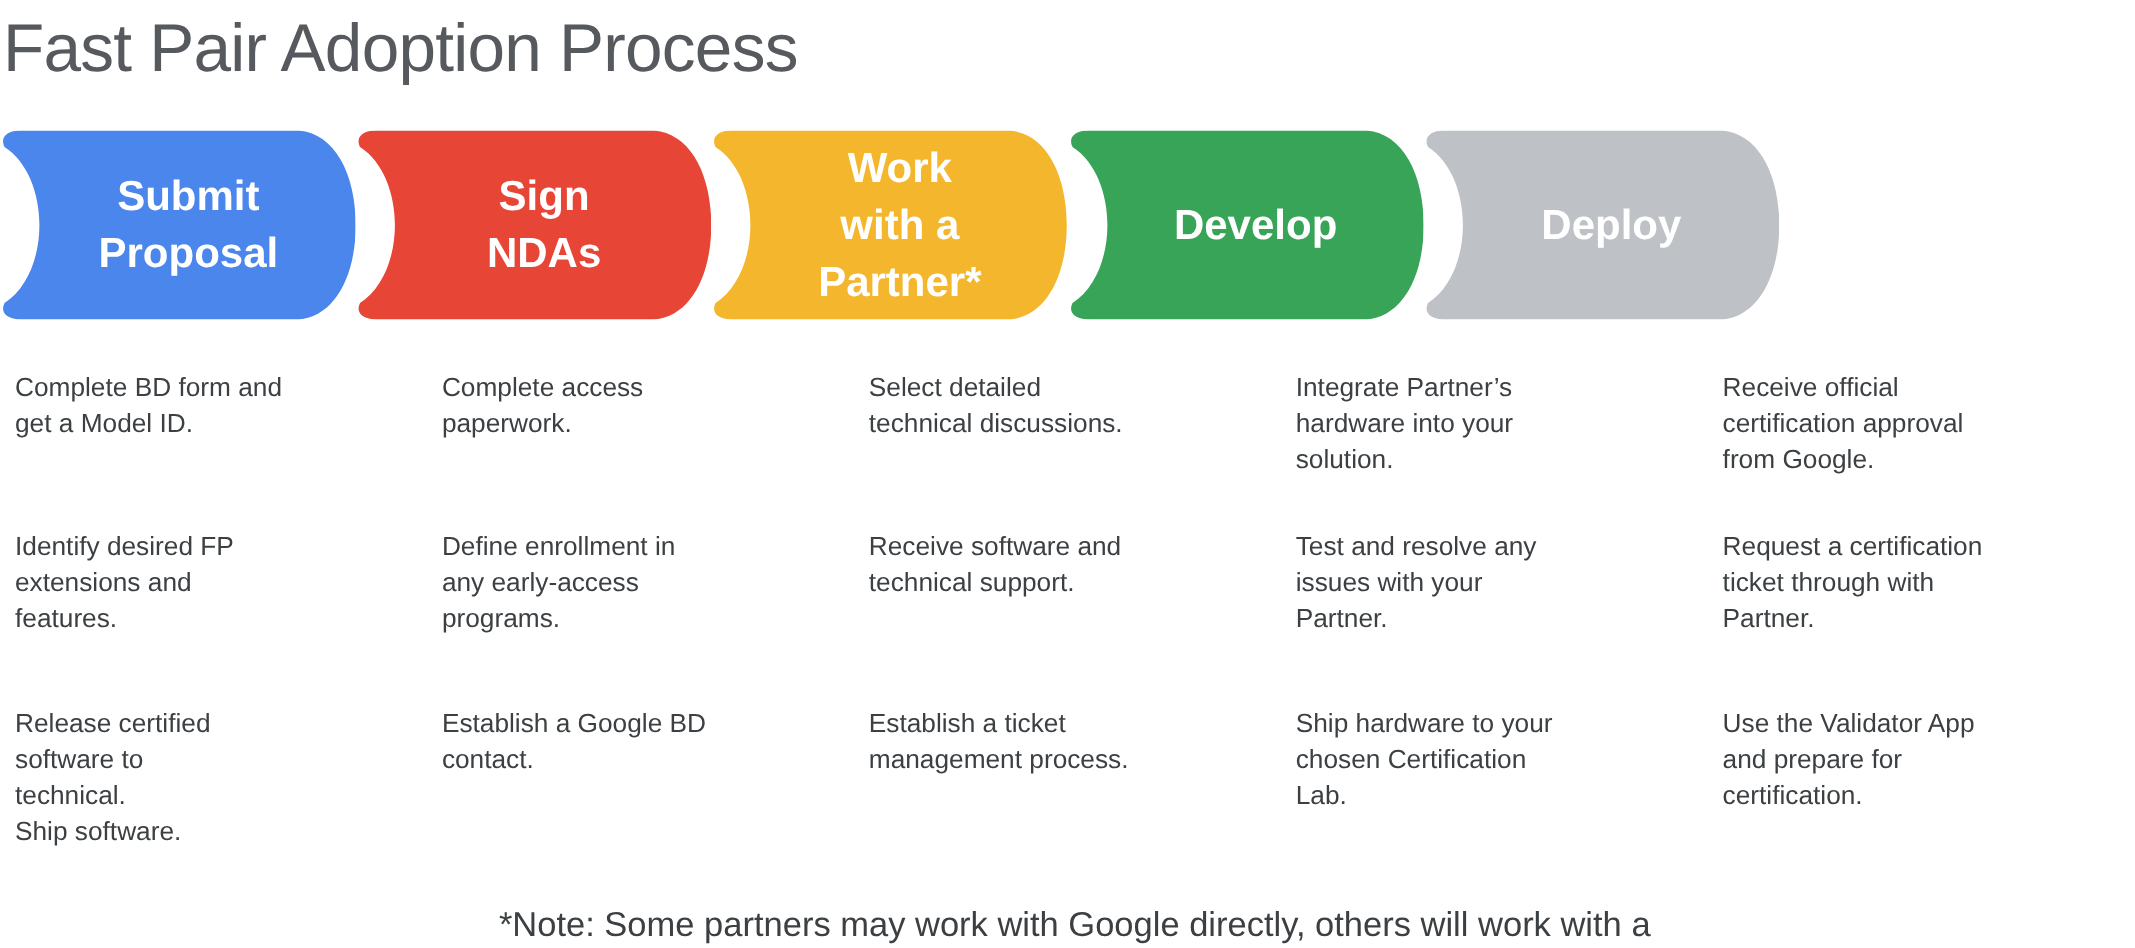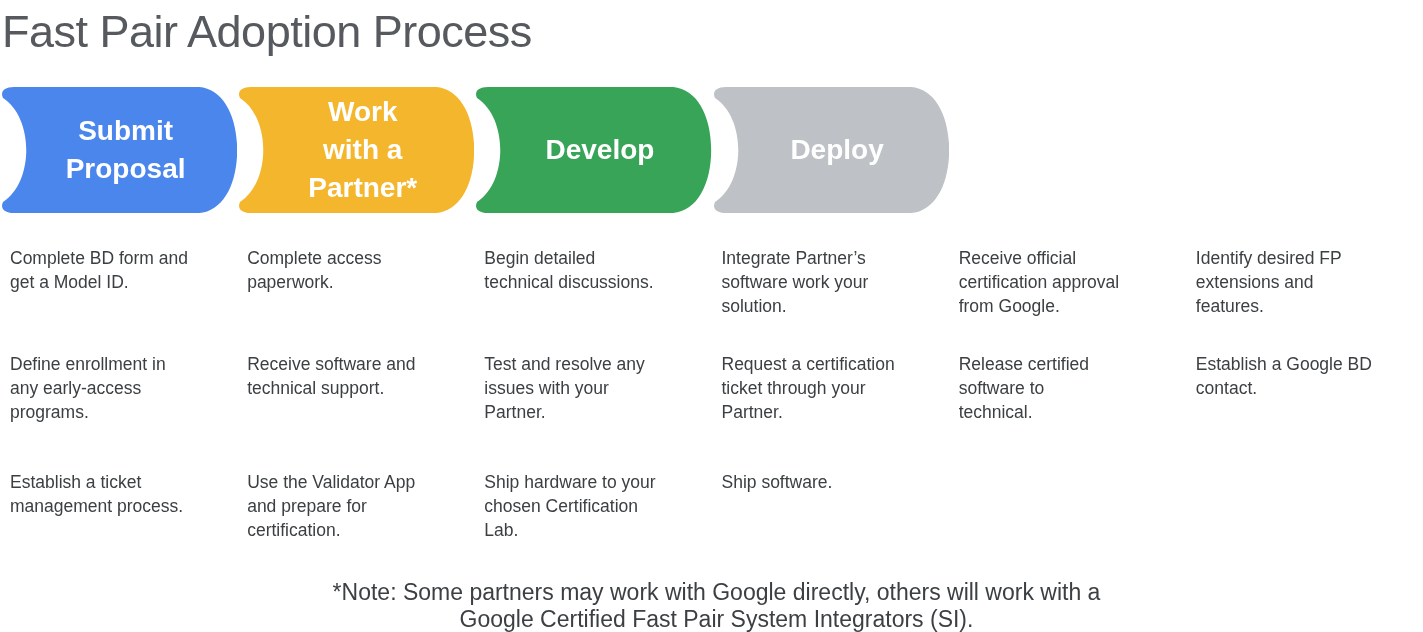--- a/index.html
+++ b/index.html
@@ -48,21 +48,21 @@
     font-size: 28px;
     font-weight: 700;
     line-height: 38px;
     padding-left: 14px;
   }
 
   
   .desc-grid {
     margin-top: 33px;
     display: grid;
-    grid-template-columns: repeat(6, 1fr);
+    grid-template-columns: repeat(5, 1fr);
     grid-template-rows: 106px 118px auto;
   }
   .desc-cell {
     padding: 0 24px 0 10px;
     font-size: 17.5px;
     line-height: 24px;
     color: #3c4043;
     white-space: pre-line;
   }
 
@@ -85,20 +85,27 @@
   <div class="stage-band">
 
     <div class="stage">
       <svg viewBox="0 0 237 126" preserveAspectRatio="none">
         <path d="M 14 0 L 199 0 C 223 2 237 29 237 63 C 237 97 223 124 199 126 L 14 126 C 4 126 0 121 3 115 C 34 95 34 31 3 11 C 0 5 4 0 14 0 Z" fill="#4a86ec"></path>
       </svg>
       <div class="stage-label">Submit
 Proposal</div>
     </div>
 
+    <div class="stage">
+      <svg viewBox="0 0 237 126" preserveAspectRatio="none">
+        <path d="M 14 0 L 199 0 C 223 2 237 29 237 63 C 237 97 223 124 199 126 L 14 126 C 4 126 0 121 3 115 C 34 95 34 31 3 11 C 0 5 4 0 14 0 Z" fill="#e74536"></path>
+      </svg>
+      <div class="stage-label">Sign
+NDAs</div>
+    </div>
 
     <div class="stage">
       <svg viewBox="0 0 237 126" preserveAspectRatio="none">
         <path d="M 14 0 L 199 0 C 223 2 237 29 237 63 C 237 97 223 124 199 126 L 14 126 C 4 126 0 121 3 115 C 34 95 34 31 3 11 C 0 5 4 0 14 0 Z" fill="#f4b62c"></path>
       </svg>
       <div class="stage-label">Work
 with a
 Partner*</div>
     </div>
 
@@ -118,56 +125,56 @@
     </div>
 
   </div>
 
   <div class="desc-grid">
 
     <div class="desc-cell">Complete BD form and
 get a Model ID.</div>
     <div class="desc-cell">Complete access
 paperwork.</div>
-    <div class="desc-cell">Begin detailed
+    <div class="desc-cell">Select detailed
 technical discussions.</div>
     <div class="desc-cell">Integrate Partner’s
-software work your
+hardware into your
 solution.</div>
     <div class="desc-cell">Receive official
 certification approval
 from Google.</div>
 
     <div class="desc-cell">Identify desired FP
 extensions and
 features.</div>
     <div class="desc-cell">Define enrollment in
 any early-access
 programs.</div>
     <div class="desc-cell">Receive software and
 technical support.</div>
     <div class="desc-cell">Test and resolve any
 issues with your
 Partner.</div>
     <div class="desc-cell">Request a certification
-ticket through your
+ticket through with
 Partner.</div>
     <div class="desc-cell">Release certified
 software to
 technical.</div>
 
     <div class="desc-cell">Establish a Google BD
 contact.</div>
     <div class="desc-cell">Establish a ticket
 management process.</div>
+    <div class="desc-cell">Ship hardware to your
+chosen Certification
+Lab.</div>
     <div class="desc-cell">Use the Validator App
 and prepare for
 certification.</div>
-    <div class="desc-cell">Ship hardware to your
-chosen Certification
-Lab.</div>
     <div class="desc-cell">Ship software.</div>
   </div>
 
   <div class="footnote">*Note: Some partners may work with Google directly, others will work with a
 Google Certified Fast Pair System Integrators (SI).</div>
 
 </div>
 
 </body></html>

